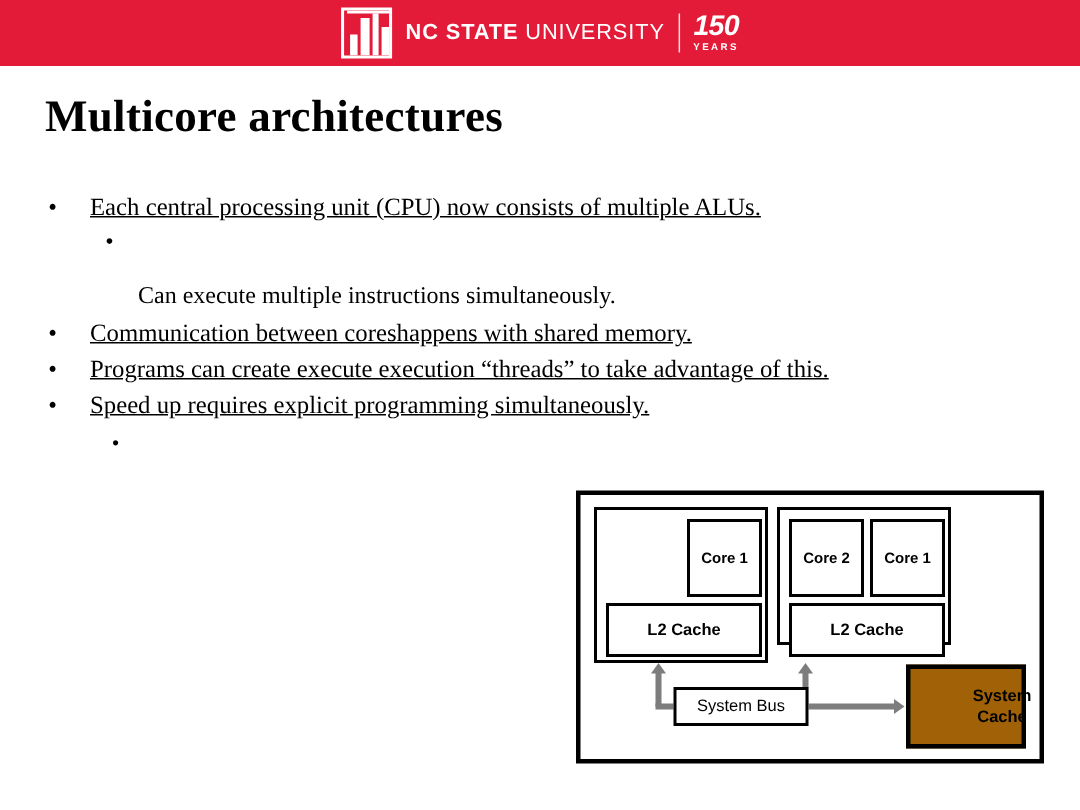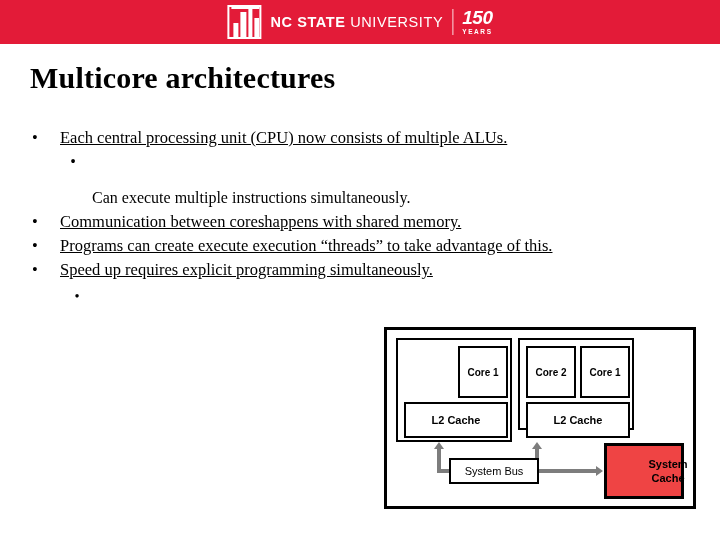--- a/index.html
+++ b/index.html
@@ -225,21 +225,21 @@
   }
 
   #mem-box {
     position: absolute;
     left: 217px;
     top: 113px;
     width: 80px;
     height: 56px;
     border: 3px solid #000000;
     box-sizing: border-box;
-    background: #ef4444;
+    background: #a16207;
     display: flex;
     flex-direction: column;
     align-items: center;
     justify-content: center;
     font-size: 11px;
     font-weight: bold;
     line-height: 14px;
     z-index: 3;
     padding-left: 48px;
   }

